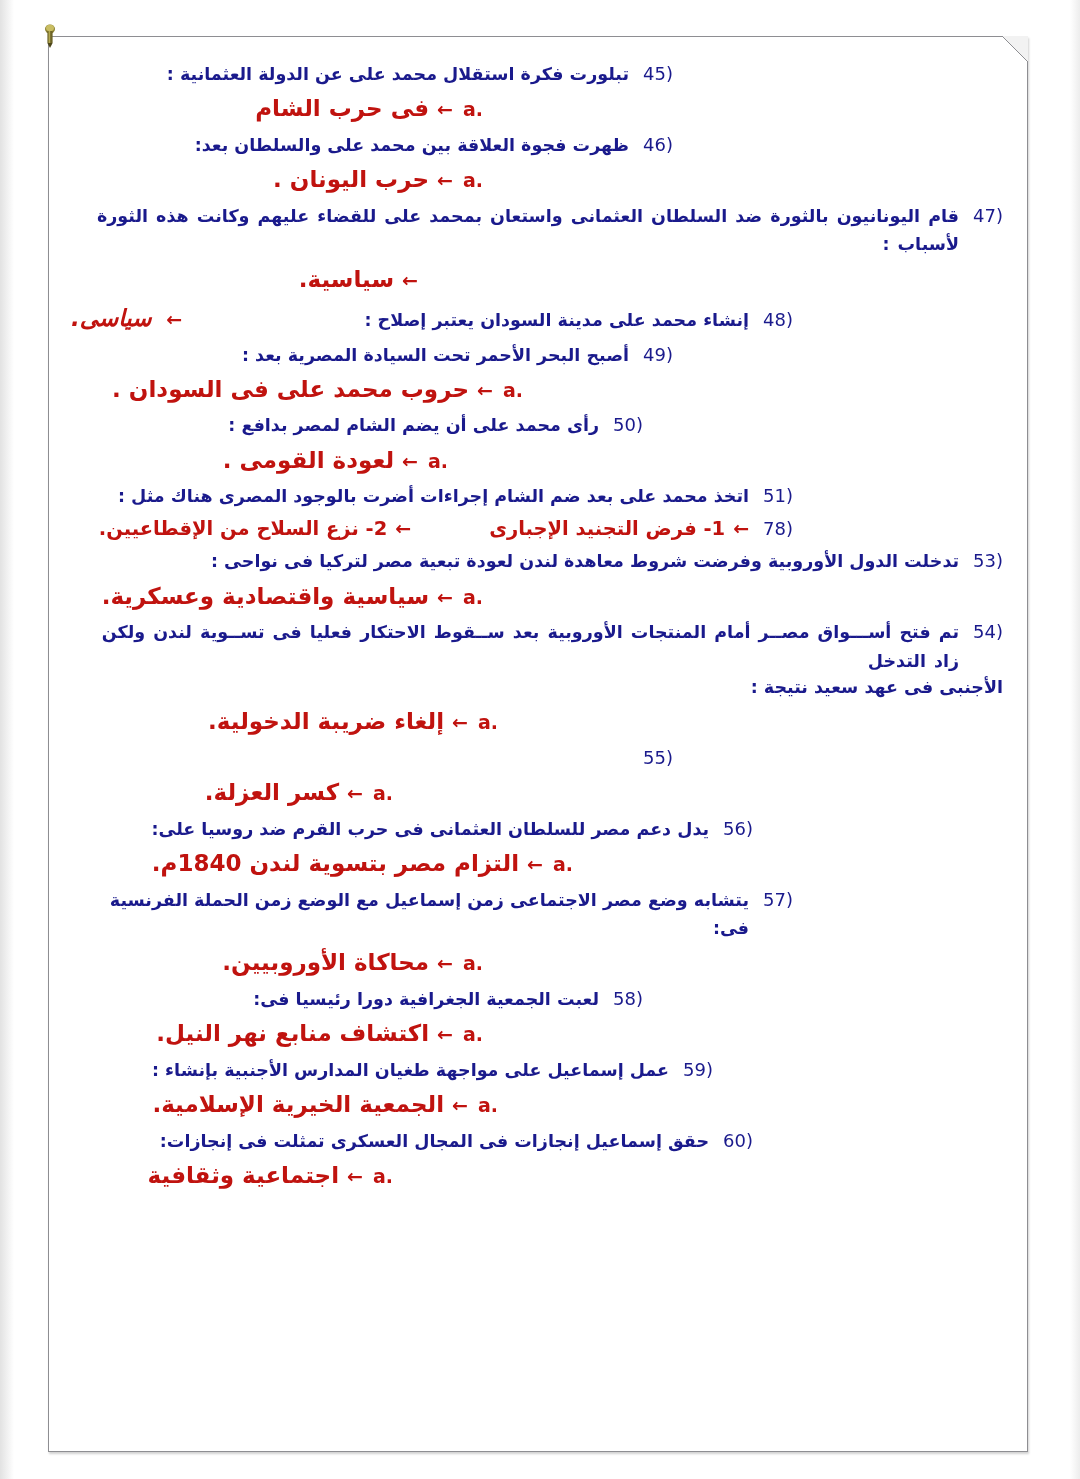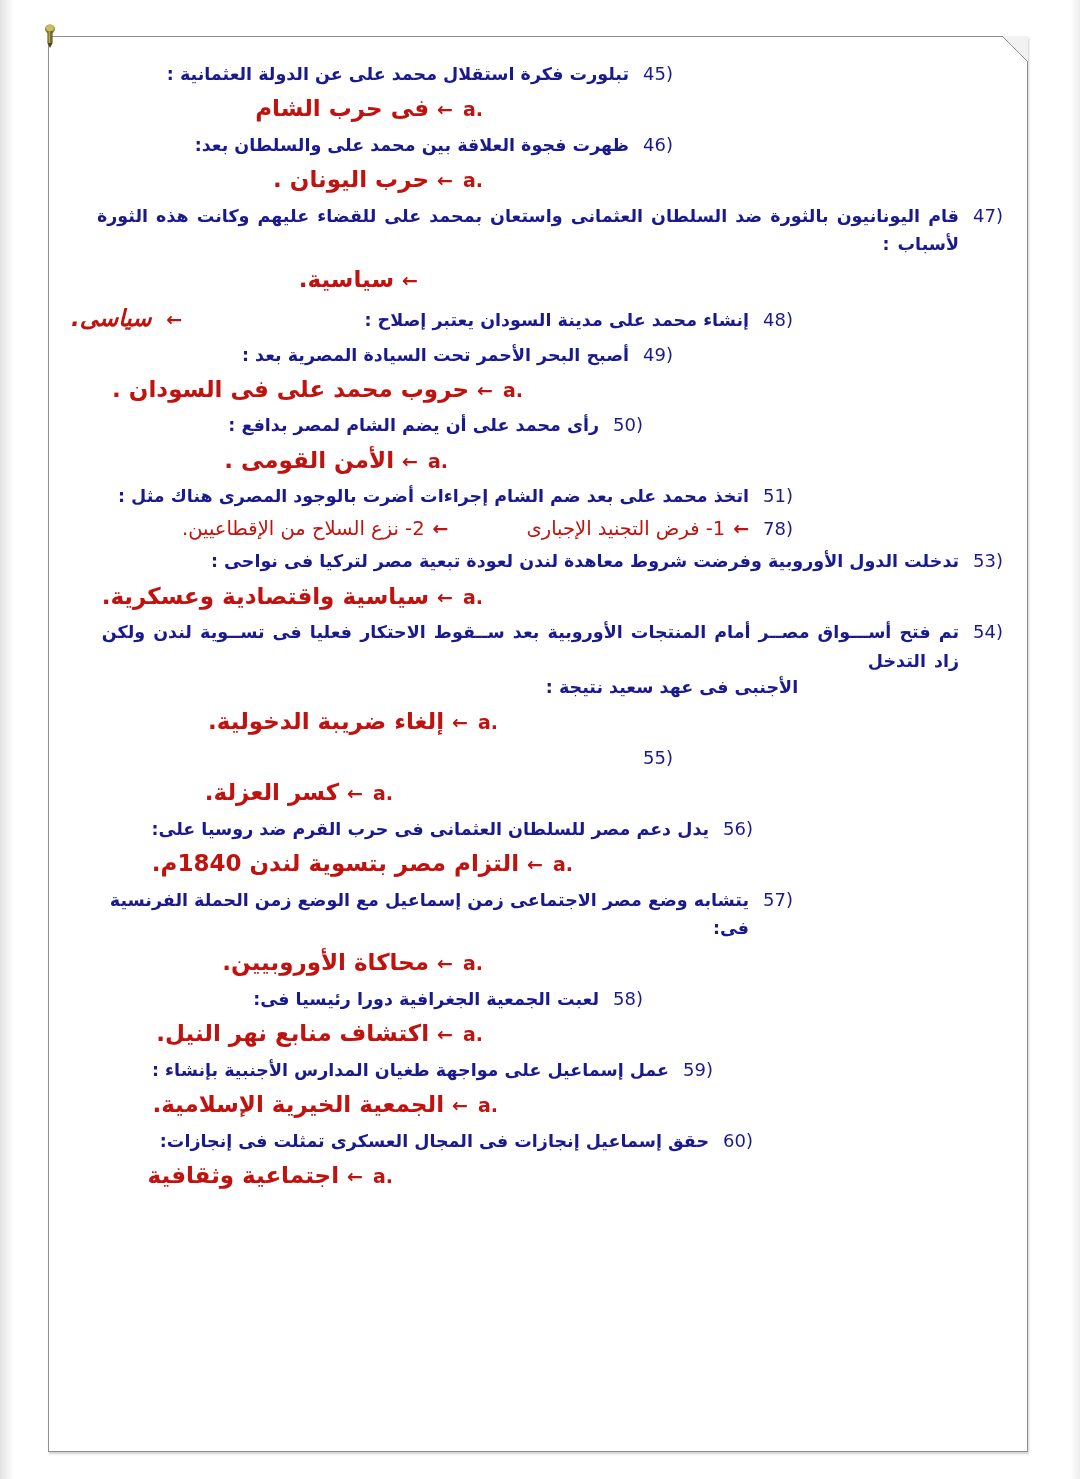--- a/index.html
+++ b/index.html
@@ -113,21 +113,21 @@
   }
   .q-text.spread {
     word-spacing: 2px;
   }
   .q-cont {
     display: block;
     color: #1a1a8c;
     font-weight: bold;
     font-size: 17.5px;
     line-height: 1.62;
-    text-align: center;
+    text-align: right;
     padding-left: 270px;
     margin-top: -2px;
   }
 
   
   .a-line {
     display: flex;
     flex-direction: row;
     align-items: baseline;
     color: #c0130f;
@@ -177,21 +177,21 @@
 
   
   .dual-answer {
     display: flex;
     flex-direction: row;
     align-items: baseline;
     gap: 0;
   }
   .dual-part {
     color: #c0130f;
-    font-weight: normal;
+    font-weight: bold;
     font-size: 19.5px;
     white-space: nowrap;
   }
   .dual-gap { width: 78px; }
 </style>
 </head>
 <body>
 
 <div class="scan-shade-left"></div>
 <div class="scan-shade-right"></div>
@@ -278,21 +278,21 @@
     </div>
 
     <div class="qa-item">
       <div class="q-line indent-5">
         <span class="q-num">50)</span>
         <span class="q-text">رأى محمد على أن يضم الشام لمصر بدافع :</span>
       </div>
       <div class="a-line pos-3">
         <span class="a-tag">a.</span>
         <span class="a-arrow">←</span>
-        <span class="a-text">الأمن القومى .</span>
+        <span class="a-text">لعودة القومى .</span>
       </div>
     </div>
 
     <div class="qa-item">
       <div class="q-line indent-1">
         <span class="q-num">51)</span>
         <span class="q-text">اتخذ محمد على بعد ضم الشام إجراءات أضرت بالوجود المصرى هناك مثل :</span>
       </div>
     </div>
 

